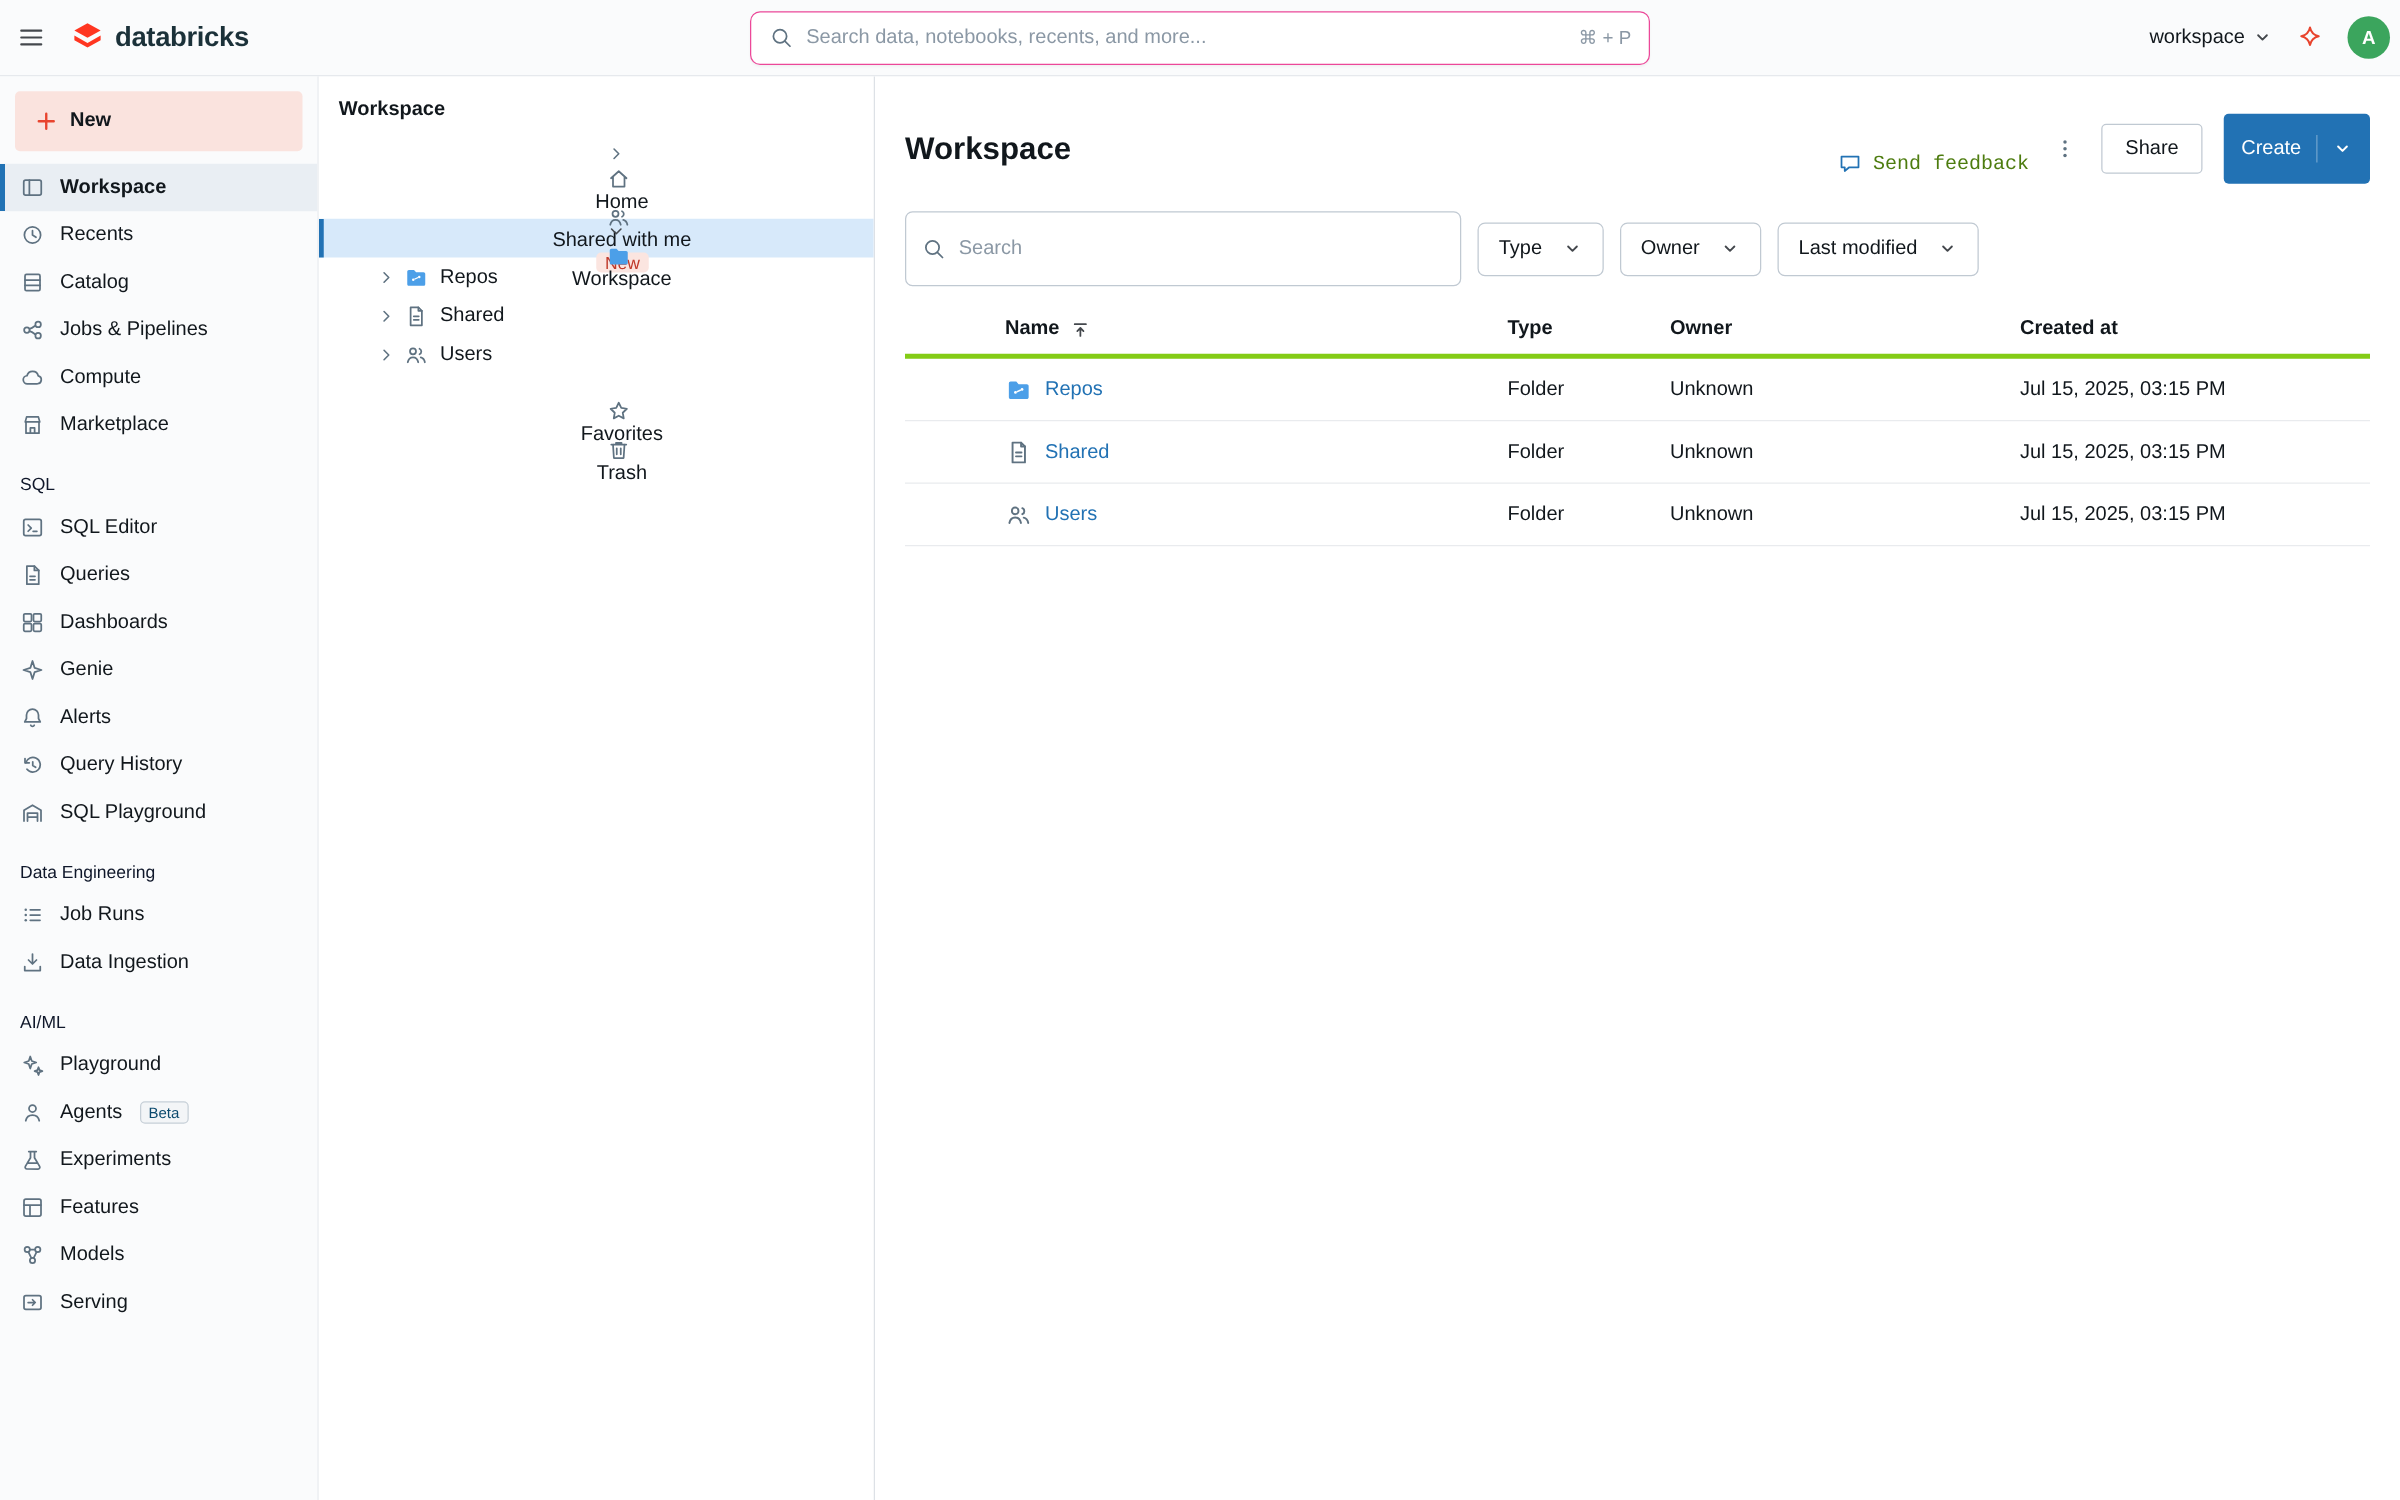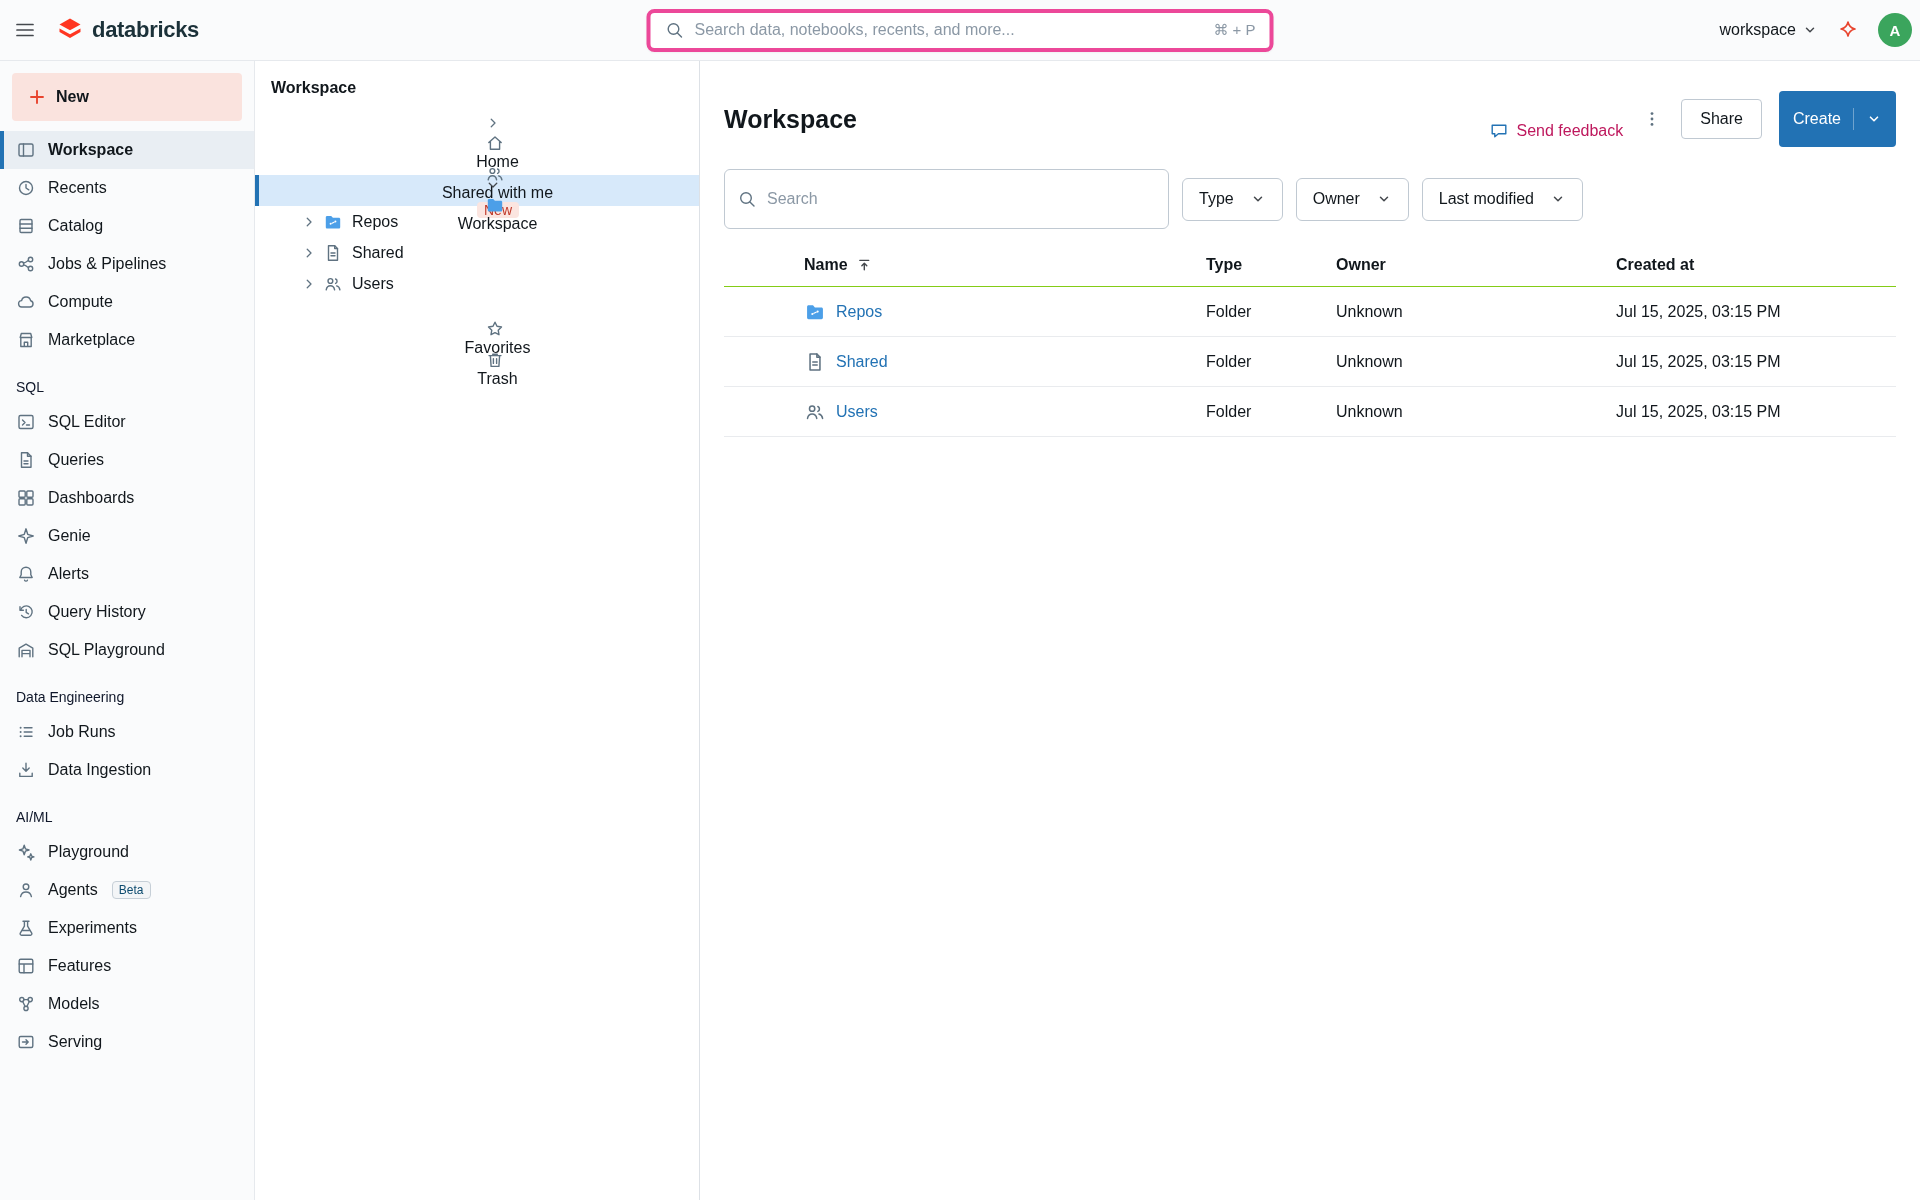--- a/index.html
+++ b/index.html
@@ -22,22 +22,22 @@
   .fill-red { fill:#FF3621; stroke:none; }
   .iconbox { display:inline-flex; align-items:center; justify-content:center; flex:0 0 auto; }
 
   
   .topbar { flex:0 0 61px; height:61px; background:#FAFBFC; border-bottom:1px solid #E6E9ED;
             display:flex; align-items:center; padding:0 8px; position:relative; z-index:3; }
   .tb-left { display:flex; align-items:center; gap:14px; }
   .menu-btn { background:none; border:none; width:34px; height:34px; display:flex; align-items:center; justify-content:center; cursor:pointer; }
   .logo { display:flex; align-items:center; gap:8px; cursor:pointer; }
   .wordmark { font-size:22px; font-weight:bold; color:#1B3139; letter-spacing:-0.3px; }
-  .tb-search { position:absolute; left:50%; transform:translateX(-50%); width:627px; height:43px;
-               background:#fff; border:4px solid #ec4899; border-radius:8px; display:flex; align-items:center;
+  .tb-search { position:absolute; left:50%; transform:translateX(-50%); width:720px; height:43px;
+               background:#fff; border:1px solid #ec4899; border-radius:8px; display:flex; align-items:center;
                padding:0 14px; gap:10px; box-shadow:0 1px 2px rgba(0,0,0,.04); }
   .tb-search input { flex:1; border:none; outline:none; font-size:16px; color:#11171C; background:transparent; font-family:inherit; }
   .tb-search input::placeholder { color:#8B98A5; }
   .shortcut { color:#8B98A5; font-size:15px; white-space:nowrap; }
   .tb-right { margin-left:auto; display:flex; align-items:center; gap:18px; }
   .ws-selector { display:flex; align-items:center; gap:6px; font-size:16px; color:#11171C; background:none; border:none; cursor:pointer; font-family:inherit; }
   .sparkle-btn { background:none; border:none; cursor:pointer; display:flex; }
   .avatar { width:34px; height:34px; border-radius:50%; background:#3BA55D; color:#fff; display:flex;
             align-items:center; justify-content:center; font-size:15px; font-weight:bold; border:none; cursor:pointer; }
 
@@ -63,35 +63,35 @@
   .lvl0 { padding-left:32px;flex-direction:column; }
   .lvl1 { padding-left:44px; }
   .tree-row.selected { background:#D7E9FA; box-shadow:inset 4px 0 0 #2272B4; }
   .new-badge { margin-left:10px; font-size:14px; color:#C03A2B; background:#FBE5E0; border-radius:4px; padding:0 7px; }
 
   
   .main { flex:1; padding:0 24px; overflow-y:auto; background:#fff; }
   .main-header { display:flex; align-items:center; justify-content:space-between; margin-top:30px; }
   .page-title { font-size:25px; font-weight:bold; }
   .header-actions { display:flex; align-items:center; gap:17px; }
-  .feedback-link { display:flex; align-items:center; gap:8px; color:#be185d; font-size:16px; background:none; border:none; cursor:pointer; font-family:Liberation Sans, sans-serif;margin-top:23px; }
+  .feedback-link { display:flex; align-items:center; gap:8px; color:#4d7c0f; font-size:16px; background:none; border:none; cursor:pointer; font-family:Liberation Mono, monospace;margin-top:23px; }
   .kebab-btn { background:none; border:none; cursor:pointer; display:flex; padding:4px 2px; }
   .share-btn { height:40px; padding:0 18px; background:#fff; border:1px solid #C0C9D2; border-radius:4px; font-size:16px; color:#11171C; cursor:pointer; font-family:inherit; }
   .create-btn { height:56px; padding:0 14px; background:#2272B4; border:none; border-radius:4px; font-size:16px; color:#fff; cursor:pointer; display:flex; align-items:center; gap:12px; font-family:inherit; }
   .create-divider { width:1px; height:22px; background:rgba(255,255,255,.35); }
 
   .toolbar { display:flex; align-items:center; margin-top:22px; gap:13px; }
   .search-box { width:445px; height:60px; border:1px solid #C0C9D2; border-radius:6px; display:flex; align-items:center; padding:0 12px; gap:10px; background:#fff; }
   .search-box input { flex:1; border:none; outline:none; font-size:16px; background:transparent; color:#11171C; font-family:inherit; }
   .search-box input::placeholder { color:#8B98A5; }
   .filter-btn { height:43px; padding:0 16px; border:1px solid #C0C9D2; background:#fff; border-radius:6px; display:flex; align-items:center; gap:16px; font-size:16px; color:#11171C; cursor:pointer; font-family:inherit; }
 
   .table { margin-top:14px; }
   .thead, .trow { display:grid; grid-template-columns:1fr 130px 280px 280px; align-items:center; }
-  .thead { height:44px; border-bottom:1px solid #84cc16; font-weight:bold; font-size:16px; }
+  .thead { height:44px; border-bottom:4px solid #84cc16; font-weight:bold; font-size:16px; }
   .th-name { padding-left:80px; display:flex; align-items:center; gap:8px; }
   .trow { height:50px; border-bottom:1px solid #E9EBEE; font-size:16px; cursor:pointer; }
   .td-name { padding-left:80px; display:flex; align-items:center; gap:10px; }
   .td-name a { color:#2272B4; text-decoration:none; cursor:pointer; }
 </style>
 </head>
 <body>
 
 <div class="app">
 

